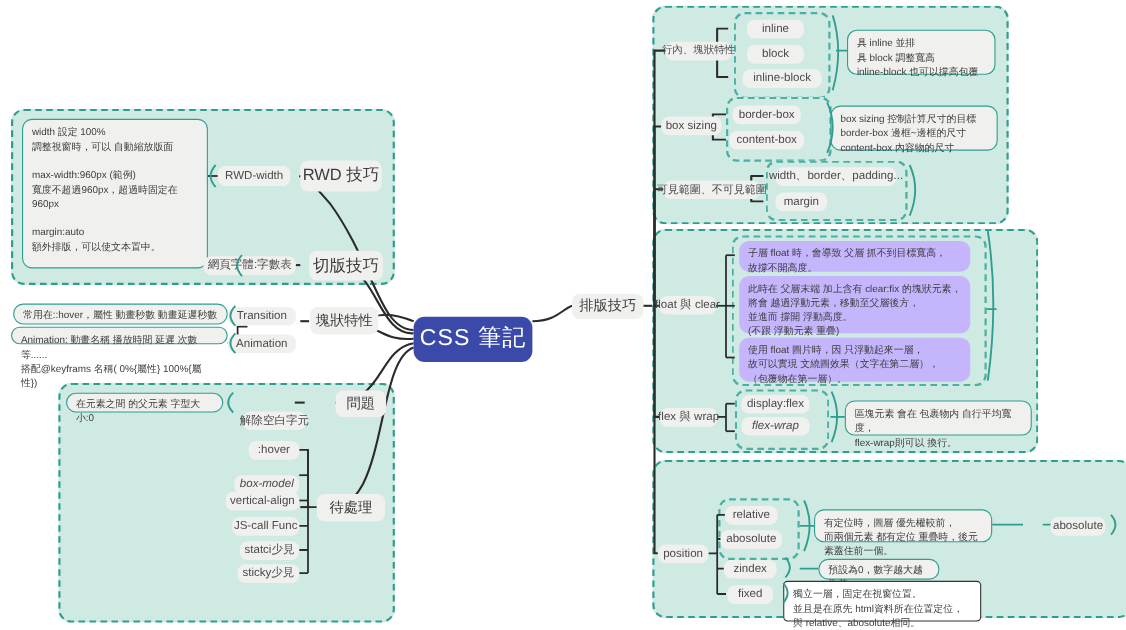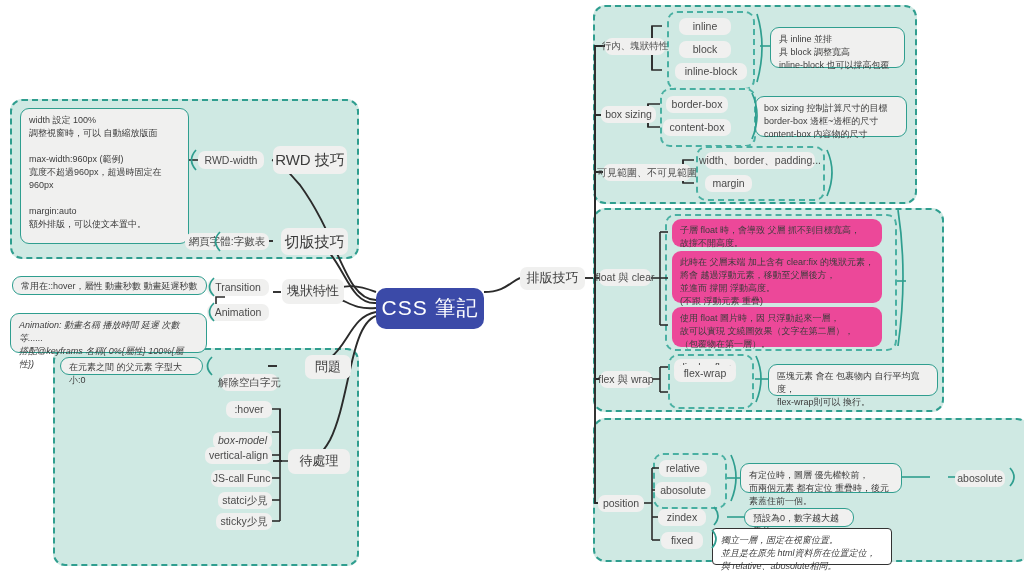--- a/index.html
+++ b/index.html
@@ -19,21 +19,21 @@
     color:#3c3c3c;display:flex;align-items:center;justify-content:center;
     box-sizing:border-box;white-space:nowrap;line-height:1.15;
   }
   .node.root{
     background:#3b4aa8;color:#ffffff;border-radius:10px;font-size:21px;
     letter-spacing:1px;font-weight:400;
   }
   .node.lvl1{font-size:15px;padding:0 10px;}
   .node.lvl2{font-size:10.5px;padding:0 8px;color:#4a4a4a;}
   .note{
-    position:absolute;background:#ec4899;border-radius:9px;color:#3c3c3c;
+    position:absolute;background:#c4b5fd;border-radius:9px;color:#3c3c3c;
     font-size:9px;line-height:1.45;padding:5px 8px;box-sizing:border-box;
     white-space:pre-line;
   }
   .note.outlined{background:#f0f0ef;border:1.6px solid #2f9e8f;}
   .note.white{background:#ffffff;border:1.6px solid #333;}
 </style>
 </head>
 <body>
 
 <div id="stage">
@@ -149,21 +149,21 @@
 margin:auto
 額外排版，可以使文本置中。</div>
 
   <div class="node lvl2" style="left:198px;top:151px;width:66px;height:18px;">RWD-width</div>
   <div class="node lvl1" style="left:273px;top:146px;width:74px;height:28px;">RWD 技巧</div>
 
   <div class="node lvl2" style="left:185px;top:233px;width:84px;height:17px;">網頁字體:字數表</div>
   <div class="node lvl1" style="left:281px;top:228px;width:67px;height:27px;">切版技巧</div>
 
   <div class="note outlined" style="left:12px;top:276px;width:195px;height:19px;padding-top:3px;">常用在::hover，屬性 動畫秒數 動畫延遲秒數</div>
-  <div class="note outlined" style="left:10px;top:313px;width:197px;height:40px;font-style:italic;">Animation: 動畫名稱 播放時間 延遲 次數等......
+  <div class="note outlined" style="left:10px;top:297px;width:197px;height:16px;">Animation: 動畫名稱 播放時間 延遲 次數等......
 搭配@keyframs 名稱( 0%{屬性} 100%{屬性})</div>
 
   <div class="node lvl2" style="left:207px;top:279px;width:62px;height:17px;">Transition</div>
   <div class="node lvl2" style="left:207px;top:304px;width:62px;height:17px;">Animation</div>
   <div class="node lvl1" style="left:282px;top:279px;width:62px;height:25px;font-size:13px;">塊狀特性</div>
 
   <div class="note outlined" style="left:60px;top:357px;width:143px;height:18px;padding-top:3px;">在元素之間 的父元素 字型大小:0</div>
   <div class="node lvl2" style="left:221px;top:358px;width:57px;height:17px;margin-top:16px;">解除空白字元</div>
   <div class="node lvl1" style="left:305px;top:355px;width:46px;height:24px;font-size:13px;">問題</div>
 
@@ -204,35 +204,35 @@
   <div class="note" style="left:672px;top:251px;width:210px;height:52px;">此時在 父層末端 加上含有 clear:fix 的塊狀元素，
 將會 越過浮動元素，移動至父層後方，
 並進而 撐開 浮動高度。
 (不跟 浮動元素 重疊)</div>
   <div class="note" style="left:672px;top:307px;width:210px;height:40px;">使用 float 圖片時，因 只浮動起來一層，
 故可以實現 文繞圖效果（文字在第二層），
 （包覆物在第一層）。</div>
 
   <div class="node lvl2" style="left:600px;top:371px;width:52px;height:17px;">flex 與 wrap</div>
   <div class="node lvl2" style="left:674px;top:359px;width:62px;height:17px;">display:flex</div>
-  <div class="node lvl2" style="left:674px;top:365px;width:62px;height:17px;">flex-wrap</div>
+  <div class="node lvl2" style="left:674px;top:379px;width:62px;height:17px;font-style:italic;">flex-wrap</div>
   <div class="note outlined" style="left:768px;top:364px;width:170px;height:32px;">區塊元素 會在 包裹物内 自行平均寬度，
 flex-wrap則可以 換行。</div>
 
   <div class="node lvl2" style="left:598px;top:495px;width:46px;height:17px;">position</div>
   <div class="node lvl2" style="left:659px;top:460px;width:48px;height:17px;">relative</div>
   <div class="node lvl2" style="left:655px;top:482px;width:56px;height:17px;">abosolute</div>
   <div class="node lvl2" style="left:658px;top:509px;width:48px;height:17px;">zindex</div>
   <div class="node lvl2" style="left:661px;top:532px;width:42px;height:17px;">fixed</div>
 
   <div class="note outlined" style="left:740px;top:463px;width:162px;height:30px;">有定位時，圖層 優先權較前，
 而兩個元素 都有定位 重疊時，後元素蓋住前一個。</div>
   <div class="node lvl2" style="left:955px;top:470px;width:50px;height:17px;">abosolute</div>
   <div class="note outlined" style="left:744px;top:508px;width:110px;height:19px;padding-top:3px;">預設為0，數字越大越靠前</div>
-  <div class="note white" style="left:712px;top:528px;width:180px;height:37px;border-radius:4px;font-style:italic;">獨立一層，固定在視窗位置。
+  <div class="note white" style="left:712px;top:528px;width:180px;height:37px;border-radius:4px;">獨立一層，固定在視窗位置。
 並且是在原先 html資料所在位置定位，
 與 relative、abosolute相同。</div>
 
   <svg class="links" viewBox="0 0 1024 573">
     <g fill="none" stroke="#2f9e8f" stroke-width="1.7">
       <path d="M196,150 q-9,10 0,20"></path>
       <path d="M220,232 q-9,9 0,19"></path>
       <path d="M214,278 q-9,9 0,18"></path>
       <path d="M214,303 q-9,9 0,18"></path>
       <path d="M212,357 q-9,9 0,18"></path>

